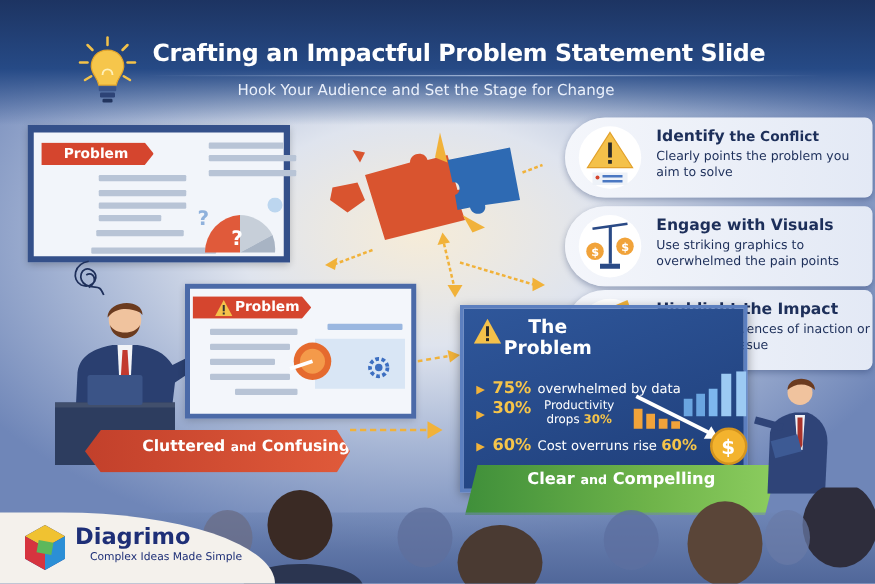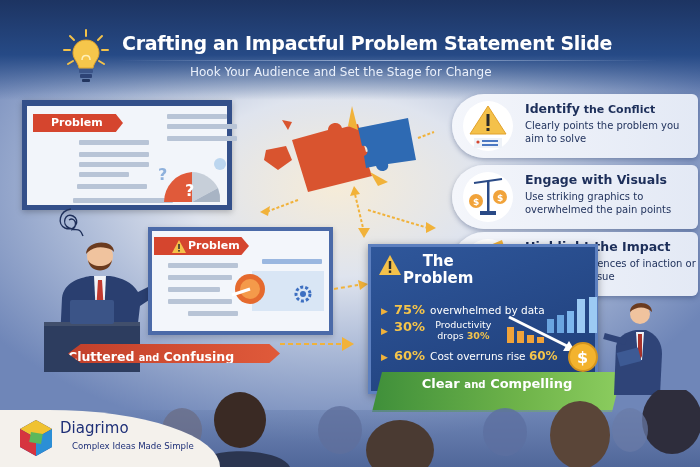--- a/index.html
+++ b/index.html
@@ -81,40 +81,40 @@
   .stat .txt { font-size: 10.5px; }
 
   .banner-green {
     position: absolute; left: 372px; top: 372px; width: 250px; height: 40px;
     background: linear-gradient(90deg, #3f8f3a 0%, #6fb44a 60%, #8ccd5f 100%);
     clip-path: polygon(4% 0, 100% 0, 96% 100%, 0 100%);
     color: #fff; font-weight: bold; font-family: "DejaVu Sans", sans-serif;
     font-size: 13px; line-height: 24px; text-align: center;
   }
   .banner-red {
-    position: absolute; left: 68px; top: 344px; width: 212px; height: 19px;
+    position: absolute; left: 68px; top: 344px; width: 212px; height: 34px;
     background: linear-gradient(90deg, #c2402b 0%, #e05a3a 100%);
     clip-path: polygon(6% 0, 95% 0, 100% 50%, 95% 100%, 6% 100%, 0 50%);
     color: #fff; font-weight: bold; font-family: "DejaVu Sans", sans-serif;
-    font-size: 12.5px; line-height: 26px; text-align: left;
+    font-size: 12.5px; line-height: 26px; text-align: right;
   }
   .small { font-size: 0.78em; font-weight: bold; }
 
   
   .audience { position: absolute; left: 0; top: 390px; width: 700px; height: 77px; }
 
   
   .logo-area {
     position: absolute; left: 0; top: 410px; width: 220px; height: 57px;
     background: #f4f1ec;
     border-top-right-radius: 180px 60px;
   }
   .logo-name {
-    position: absolute; left: 60px; top: 419px; color: #1e2f77; font-weight: normal;
-    font-family: "DejaVu Sans", sans-serif; font-size: 15px;
+    position: absolute; left: 60px; top: 419px; color: #1e2f77; font-weight: bold;
+    font-family: "DejaVu Sans", sans-serif; font-size: 18px;
   }
   .logo-tag {
     position: absolute; left: 60px; top: 441px; color: #1e2f77;
     font-family: "DejaVu Sans", sans-serif; font-size: 8.6px; white-space: nowrap; padding-left: 12px;
   }
 </style>
 </head>
 <body>
 
 <div class="topband"></div>

